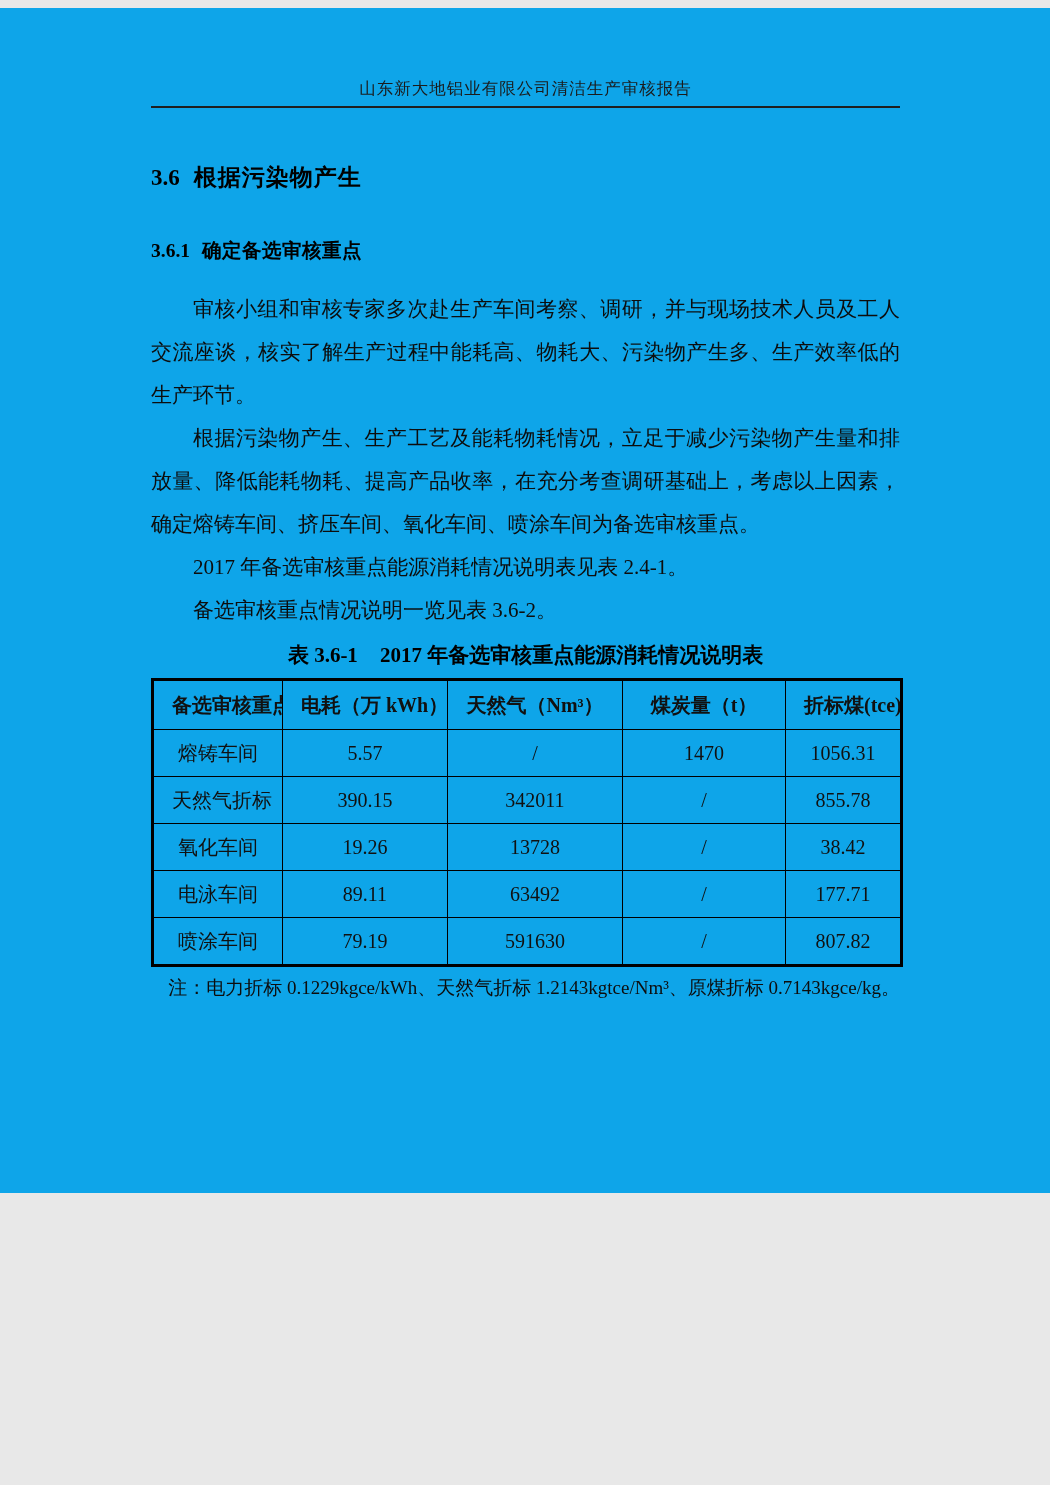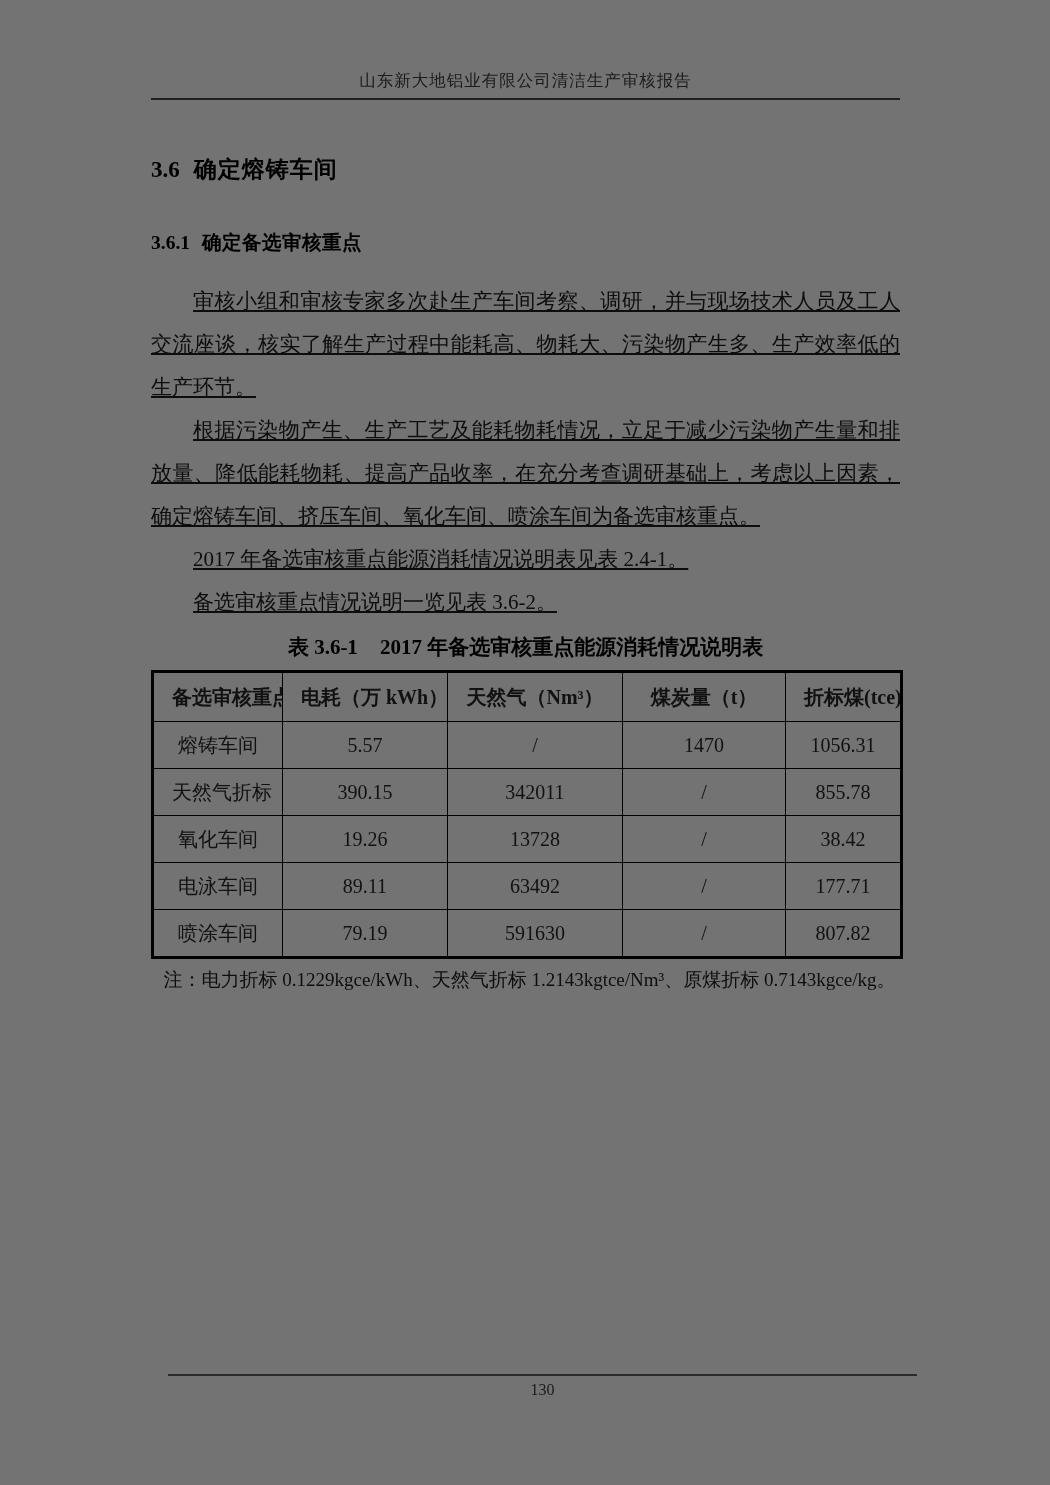--- a/index.html
+++ b/index.html
@@ -1,20 +1,20 @@
 <!DOCTYPE html>
 <html><head>
 <meta charset="utf-8">
 <style>
   html, body { margin:0; padding:0; background:#e8e8e8; }
   .page {
     position:relative;
-    width:1050px; height:1485px;
-    margin:0 auto;
-    background:#737373;
+    width:1050px; height:1185px;
+    margin:8px auto;
+    background:#0ea5e9;
     font-family:"Liberation Serif","DejaVu Serif",serif;
     color:#111;
     overflow:hidden;
   }
   .content { position:absolute; left:151px; top:0; width:749px; }
 
   .doc-header {
     margin-top:70px;
     text-align:center;
     font-size:16.5px;
@@ -42,21 +42,20 @@
   }
   .h2 .no { margin-right:12px; letter-spacing:0; }
 
   .para {
     margin:24px 0 0 0;
     font-size:21px;
     line-height:43px;
     text-align:justify;
     text-indent:2em;
     color:#0d0d0d;
-    text-decoration:underline;
   }
   .para.single { margin-top:0; text-align:left; }
 
   .table-title {
     margin-top:8px;
     text-align:center;
     font-size:21px;
     font-weight:bold;
     line-height:30px;
     color:#000;
@@ -85,21 +84,21 @@
   col.c2 { width:165px; }
   col.c3 { width:175px; }
   col.c4 { width:163px; }
   col.c5 { width:116px; }
 
   .note {
     margin-top:7px;
     font-size:19px;
     line-height:27px;
     color:#0d0d0d;
-    text-align:center;
+    text-align:right;
     padding-left:8px;
   }
 
   .doc-footer {
     position:absolute;
     left:168px; top:1374px;
     width:749px;
     border-top:2px solid #2a2a2a;
     text-align:center;
     padding-top:5px;
@@ -111,21 +110,21 @@
 <body>
 
 <div class="page">
   <div class="content">
 
     <div class="doc-header">
       <span>山东新大地铝业有限公司清洁生产审核报告</span>
     </div>
 
     <div class="h1">
-      <span class="no">3.6</span><span>确定熔铸车间</span>
+      <span class="no">3.6</span><span>根据污染物产生</span>
     </div>
 
     <div class="h2">
       <span class="no">3.6.1</span><span>确定备选审核重点</span>
     </div>
 
     <p class="para">审核小组和审核专家多次赴生产车间考察、调研，并与现场技术人员及工人交流座谈，核实了解生产过程中能耗高、物耗大、污染物产生多、生产效率低的生产环节。</p>
     <p class="para" style="margin-top:0;">根据污染物产生、生产工艺及能耗物耗情况，立足于减少污染物产生量和排放量、降低能耗物耗、提高产品收率，在充分考查调研基础上，考虑以上因素，确定熔铸车间、挤压车间、氧化车间、喷涂车间为备选审核重点。</p>
     <p class="para single">2017 年备选审核重点能源消耗情况说明表见表 2.4-1。</p>
     <p class="para single">备选审核重点情况说明一览见表 3.6-2。</p>

